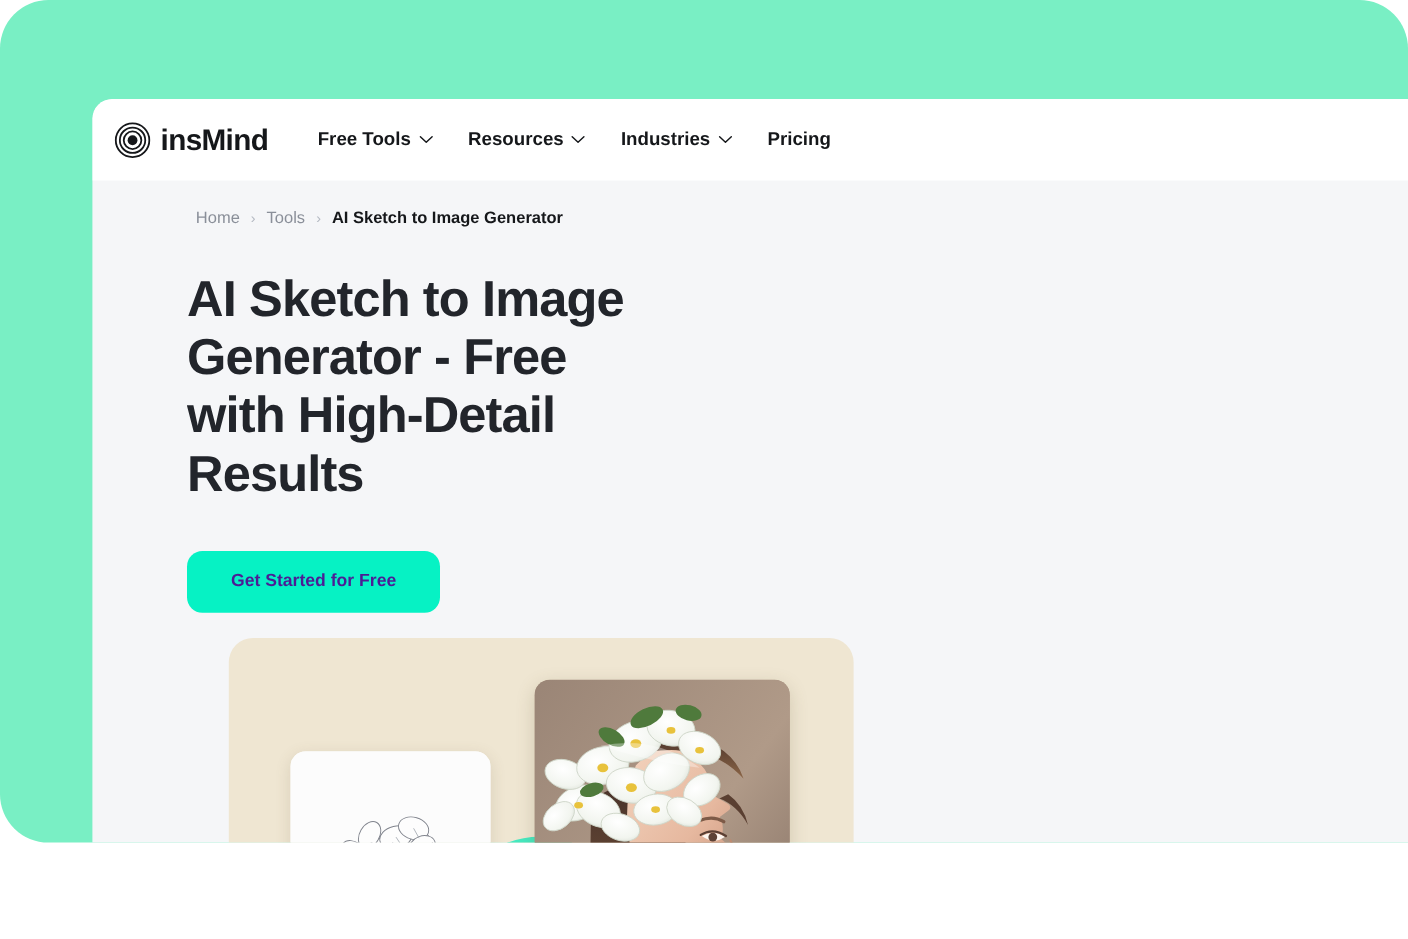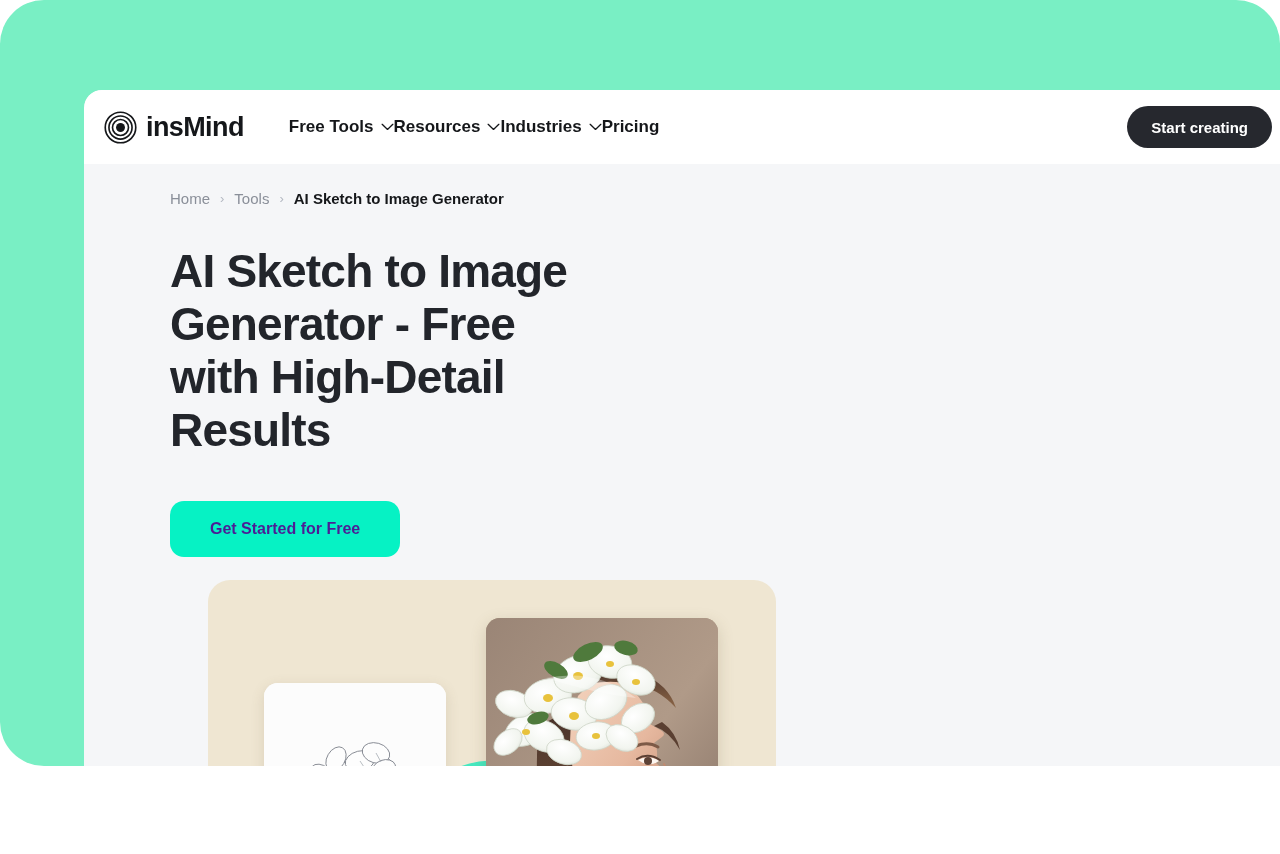--- a/index.html
+++ b/index.html
@@ -40,21 +40,21 @@
     align-items:center;
     padding-left:20px;
   }
   .brand { display:flex; align-items:center; gap:9px; }
   .brand-mark { width:33px; height:33px; display:block; }
   .brand-name {
     font-size:27px; font-weight:700; color:#15171a;
     letter-spacing:-0.6px;
   }
   #nav-links {
-    display:flex; align-items:center; 
+    display:flex; align-items:center; gap:32px;
     margin-left:45px;
   }
   .nav-link {
     display:flex; align-items:center; gap:7px;
     font-size:17px; font-weight:700; color:#15171a;
     cursor:pointer; white-space:nowrap;
   }
   .chev { width:13px; height:8px; display:block; flex:none; }
   #start-creating {
     position:absolute; right:8px; top:16px;
@@ -68,20 +68,21 @@
     white-space:nowrap;
   }
 
   
   #content { position:relative; padding:0 0 0 86px; }
 
   #breadcrumb {
     display:flex; align-items:center; gap:10px;
     margin-top:26px;
     font-size:15px;
+    margin-left:8px;
   }
   .crumb-link { color:#8a8f99; cursor:pointer; white-space:nowrap; }
   .crumb-sep { color:#b4b9c2; font-size:13px; }
   .crumb-current { color:#15171a; font-weight:700; white-space:nowrap; }
 
   #hero { display:flex; margin-top:38px;flex-direction:column; }
   #hero-left { width:470px; flex:none; }
 
   #hero-title {
     font-size:46px; line-height:1.15;
@@ -190,21 +191,20 @@
               </svg>
           </span>
         </div>
 
         <div class="nav-link">
           <span>Pricing</span>
         </div>
 
       </div>
 
-      <button id="start-creating">Start creating</button>
     </div>
 
     <div id="content">
 
       <div id="breadcrumb">
         <span class="crumb-link">Home</span>
         <span class="crumb-sep">›</span>
         <span class="crumb-link">Tools</span>
         <span class="crumb-sep">›</span>
         <span class="crumb-current">AI Sketch to Image Generator</span>

